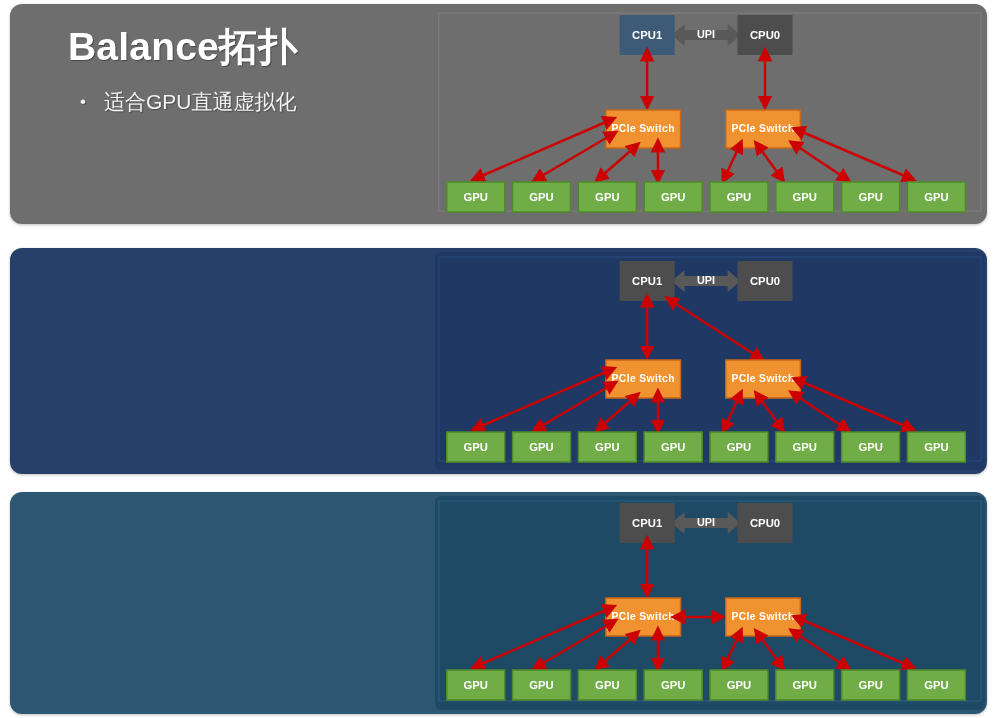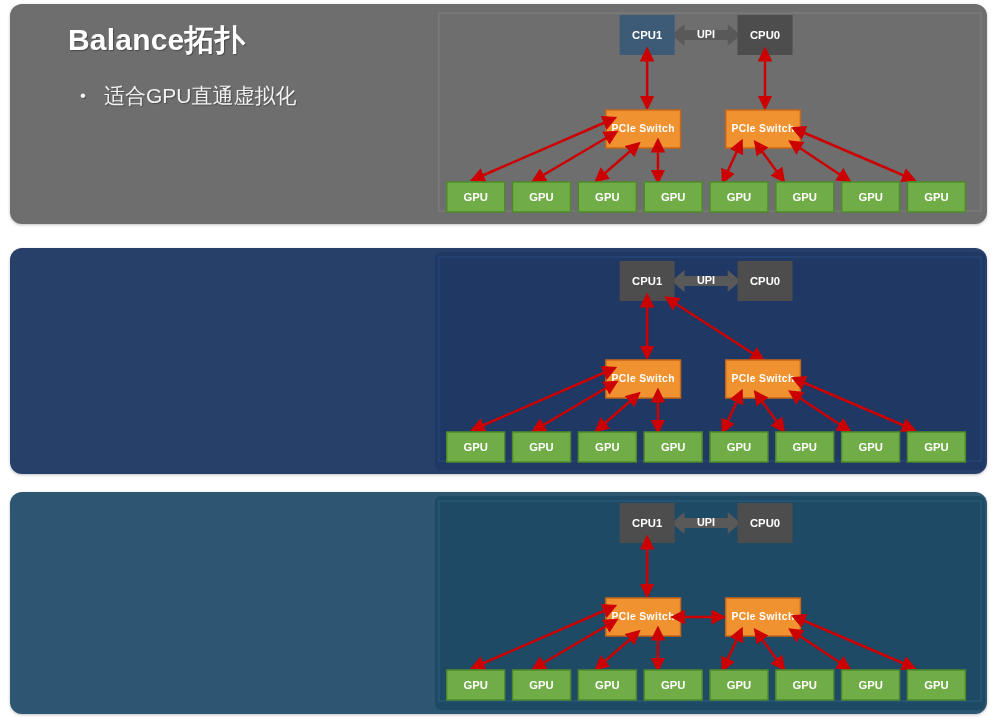--- a/index.html
+++ b/index.html
@@ -48,31 +48,31 @@
   }
   .panel-title {
     position: absolute;
     left: 58px;
     font-weight: bold;
     color: #ffffff;
     letter-spacing: 0.2px;
     text-shadow: 1px 1px 1px rgba(0,0,0,0.35);
     white-space: nowrap;
   }
-  .panel-0 .panel-title { top: 16px; font-size: 30px; }
+  .panel-0 .panel-title { top: 16px; font-size: 39px; }
 
   .bullets {
     position: absolute;
     left: 66px;
     width: 360px;
     margin: 0;
     padding: 0;
     list-style: none;
   }
-  .panel-0 .bullets { top: 72px; }
+  .panel-0 .bullets { top: 78px; }
 
   .bullet {
     position: relative;
     padding-left: 28px;
     color: #f2f2f2;
     font-size: 21px;
     line-height: 39px;
     text-shadow: 1px 1px 1px rgba(0,0,0,0.3);
     white-space: pre-line;
   }

